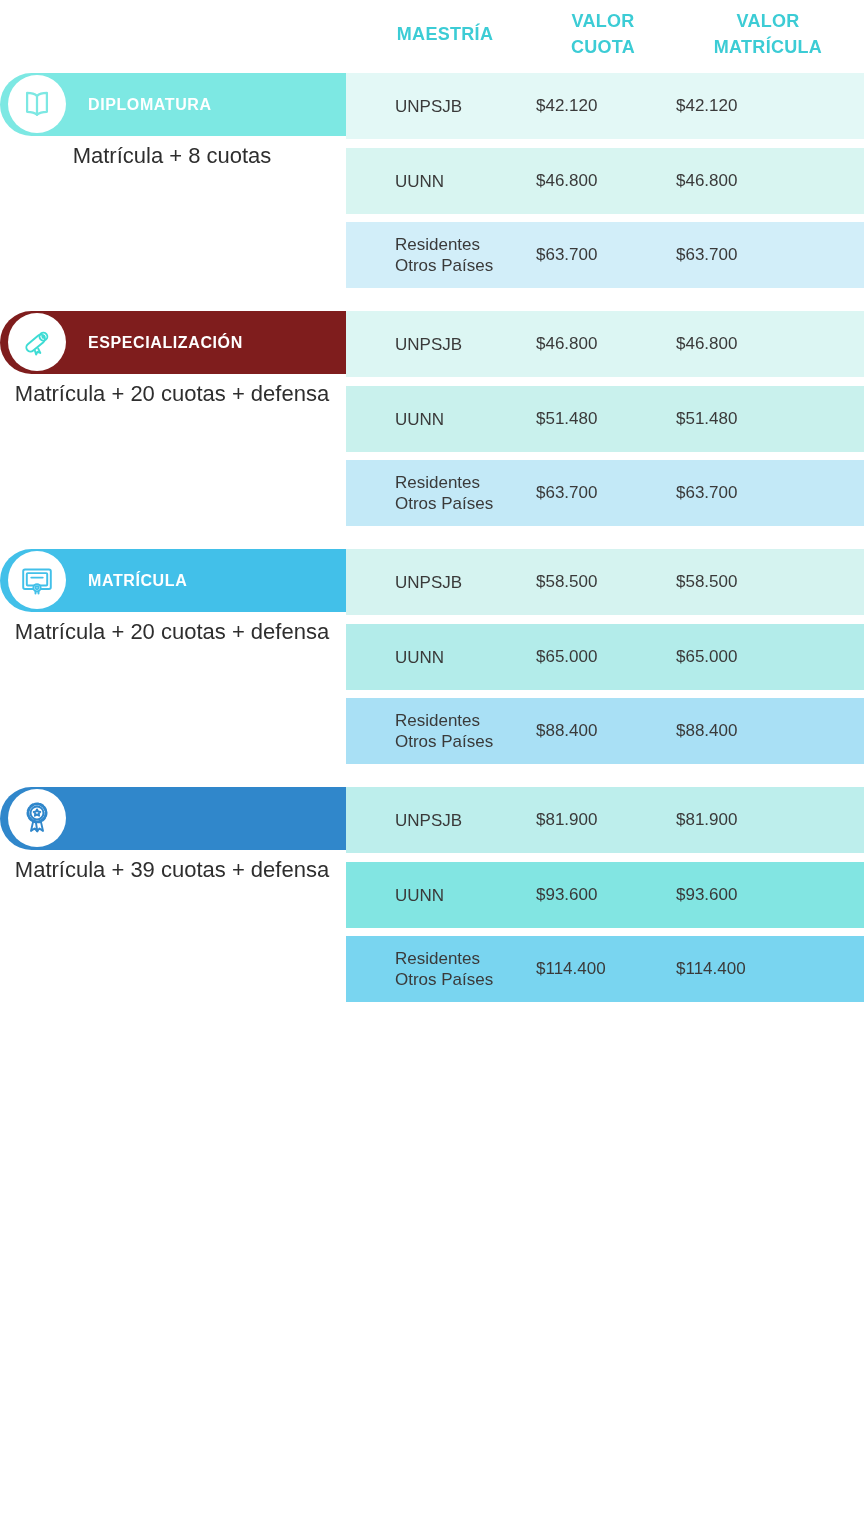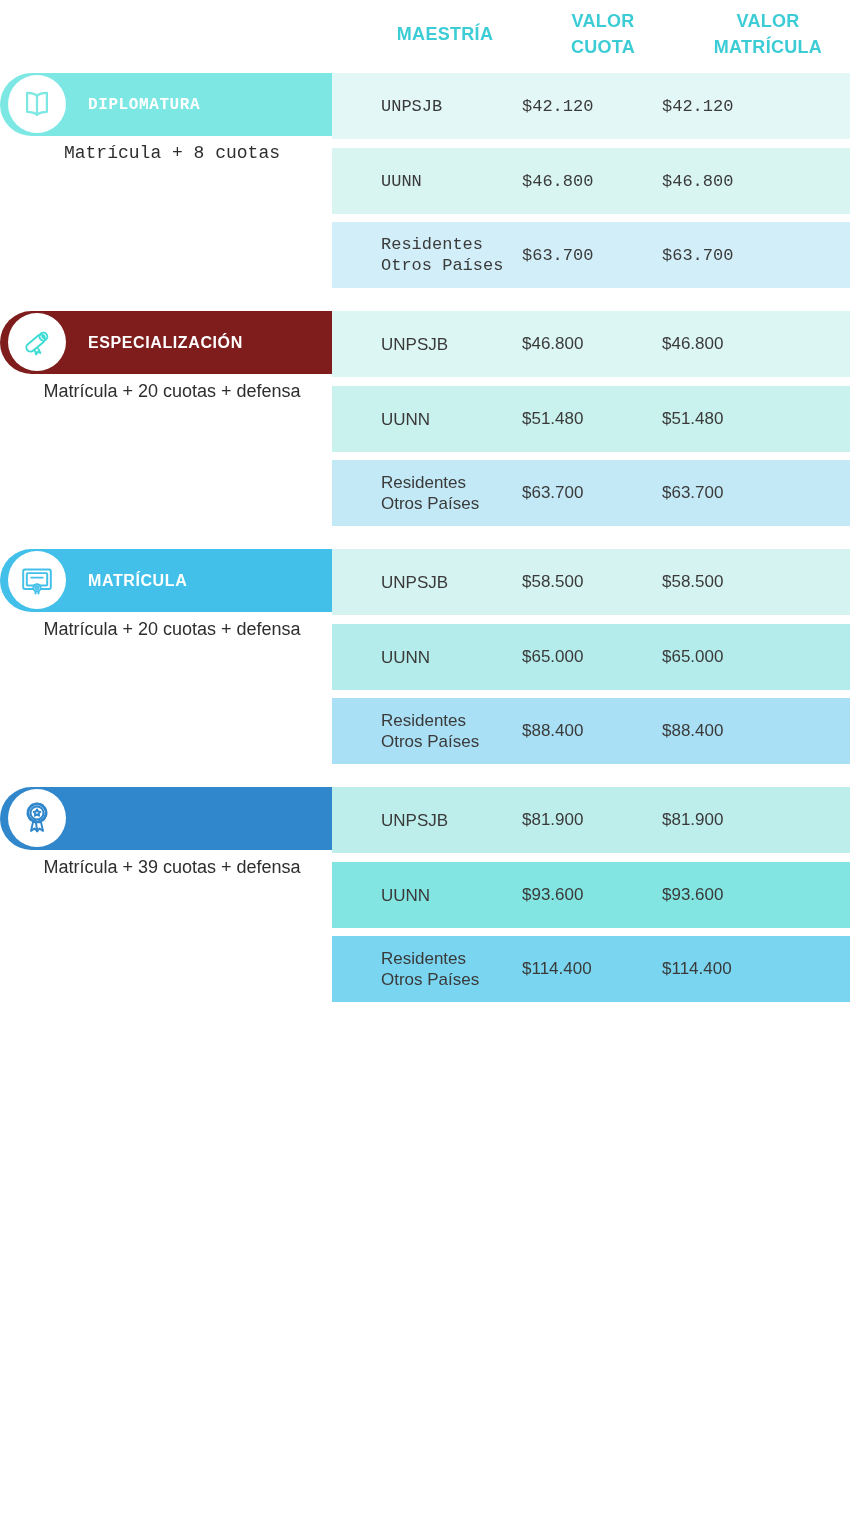--- a/index.html
+++ b/index.html
@@ -39,45 +39,45 @@
   }
   .icon-circle svg{width:36px;height:36px;display:block;}
   .pill-label{
     position:absolute;left:88px;top:0;height:63px;
     display:flex;align-items:center;
     color:#ffffff;font-weight:bold;font-size:16px;letter-spacing:.6px;
   }
   .sub-label{
     position:absolute;left:0;top:70px;width:344px;
     text-align:center;
-    color:#2e2e2e;font-size:18px;
+    color:#2e2e2e;font-size:22px;
   }
   
   .row{
-    position:absolute;left:332px;width:518px;height:66px;
+    position:absolute;left:346px;width:518px;height:66px;
     display:grid;
     grid-template-columns:190px 140px 1fr;
     align-items:center;
     color:#3a3a3a;font-size:17px;
   }
   .cell-cat{padding-left:49px;white-space:pre-line;line-height:21px;}
   .cell-price{text-align:left;}
   .cell-price.last{padding-right:12px;}
 </style>
 </head>
 <body>
 
 <div class="page">
   <div class="col-head head-category" style="color: rgb(60, 204, 213);">MAESTRÍA</div>
   <div class="col-head head-cuota" style="color: rgb(60, 204, 213);">VALOR
 CUOTA</div>
   <div class="col-head head-matricula" style="color: rgb(60, 204, 213);">VALOR
 MATRÍCULA</div>
   <div id="sections-root">
-      <section class="program" style="top: 73px; font-family: Liberation Mono, monospace;">
+      <section class="program" style="top: 73px;">
         <div class="pill" style="background: rgb(125, 232, 227);">
           <div class="icon-circle" style="color: rgb(125, 232, 227);">
             <svg id="open-book-icon" viewBox="0 0 24 24" fill="none" stroke="currentColor" stroke-width="1.5" stroke-linejoin="round" stroke-linecap="round">
     <path d="M12 6.6 C10.4 5.1 8 4.6 5.4 4.6 L5.4 17.2 C8 17.2 10.4 17.7 12 19.2 C13.6 17.7 16 17.2 18.6 17.2 L18.6 4.6 C16 4.6 13.6 5.1 12 6.6 Z"></path>
     <path d="M12 6.6 L12 19.2"></path>
   </svg>
           </div>
           <div class="pill-label">DIPLOMATURA</div>
         </div>
         <div class="sub-label">Matrícula + 8 cuotas</div>

